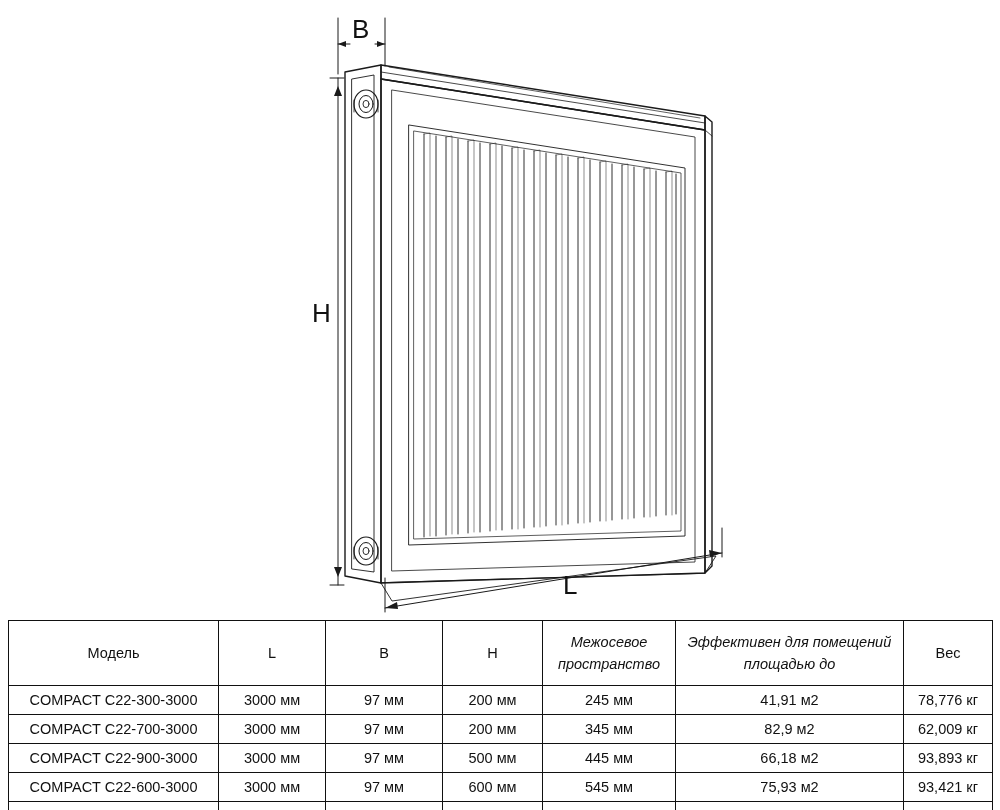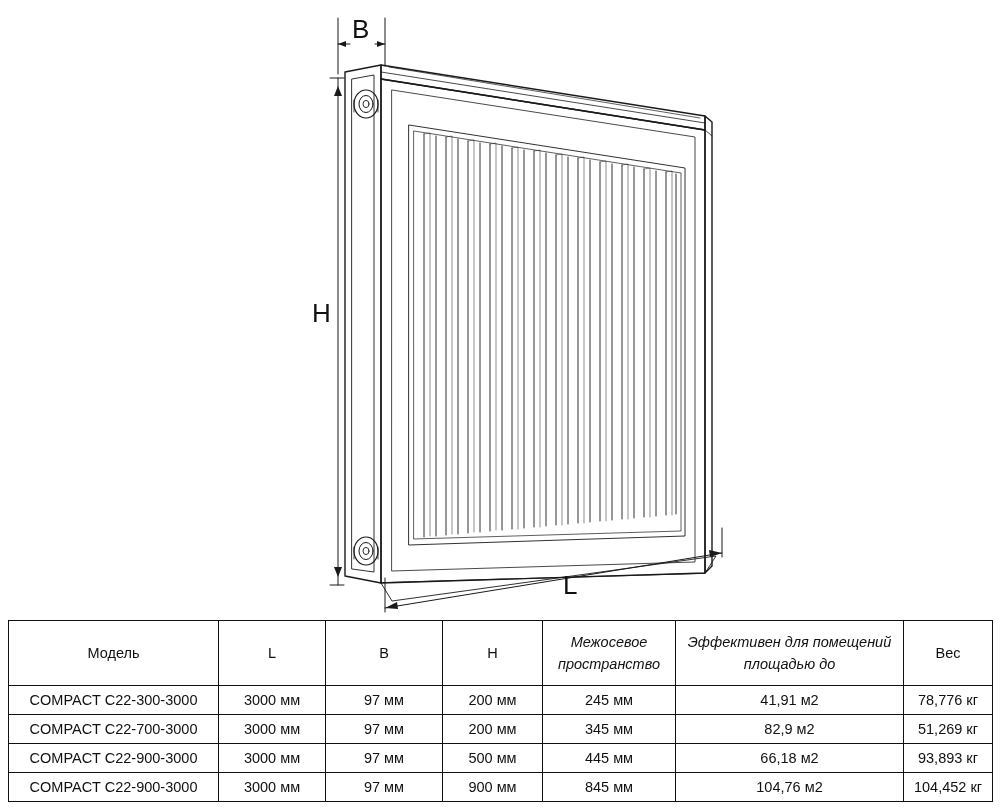--- a/index.html
+++ b/index.html
@@ -234,32 +234,41 @@
         <td>41,91 м2</td>
         <td>78,776 кг</td>
       </tr>
       <tr>
         <td class="model-cell">COMPACT C22-700-3000</td>
         <td>3000 мм</td>
         <td>97 мм</td>
         <td>200 мм</td>
         <td>345 мм</td>
         <td>82,9 м2</td>
-        <td>51,269 кг</td>
+        <td>62,009 кг</td>
       </tr>
       <tr>
         <td class="model-cell">COMPACT C22-900-3000</td>
         <td>3000 мм</td>
         <td>97 мм</td>
         <td>500 мм</td>
         <td>445 мм</td>
         <td>66,18 м2</td>
         <td>93,893 кг</td>
       </tr>
       <tr>
+        <td class="model-cell">COMPACT C22-600-3000</td>
+        <td>3000 мм</td>
+        <td>97 мм</td>
+        <td>600 мм</td>
+        <td>545 мм</td>
+        <td>75,93 м2</td>
+        <td>93,421 кг</td>
+      </tr>
+      <tr>
         <td class="model-cell">COMPACT C22-900-3000</td>
         <td>3000 мм</td>
         <td>97 мм</td>
         <td>900 мм</td>
         <td>845 мм</td>
         <td>104,76 м2</td>
         <td>104,452 кг</td>
       </tr>
     </tbody>
   </table>

